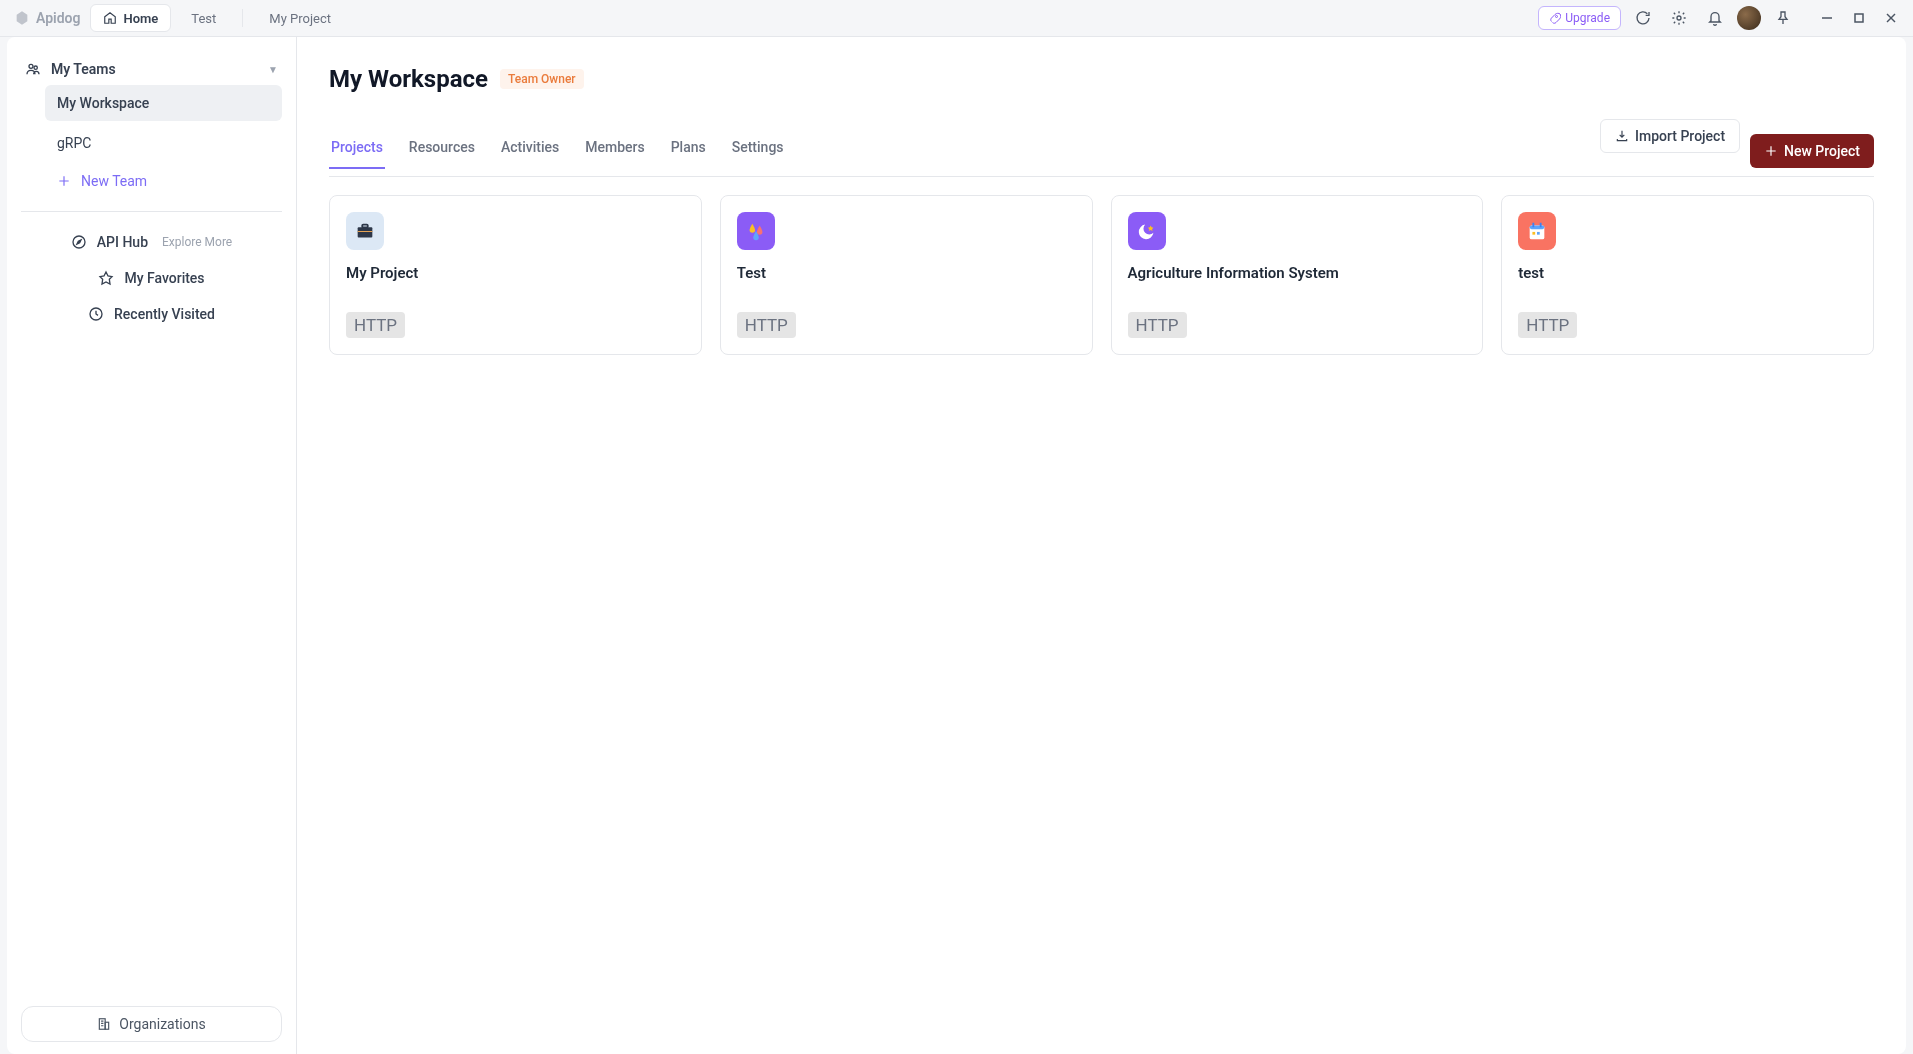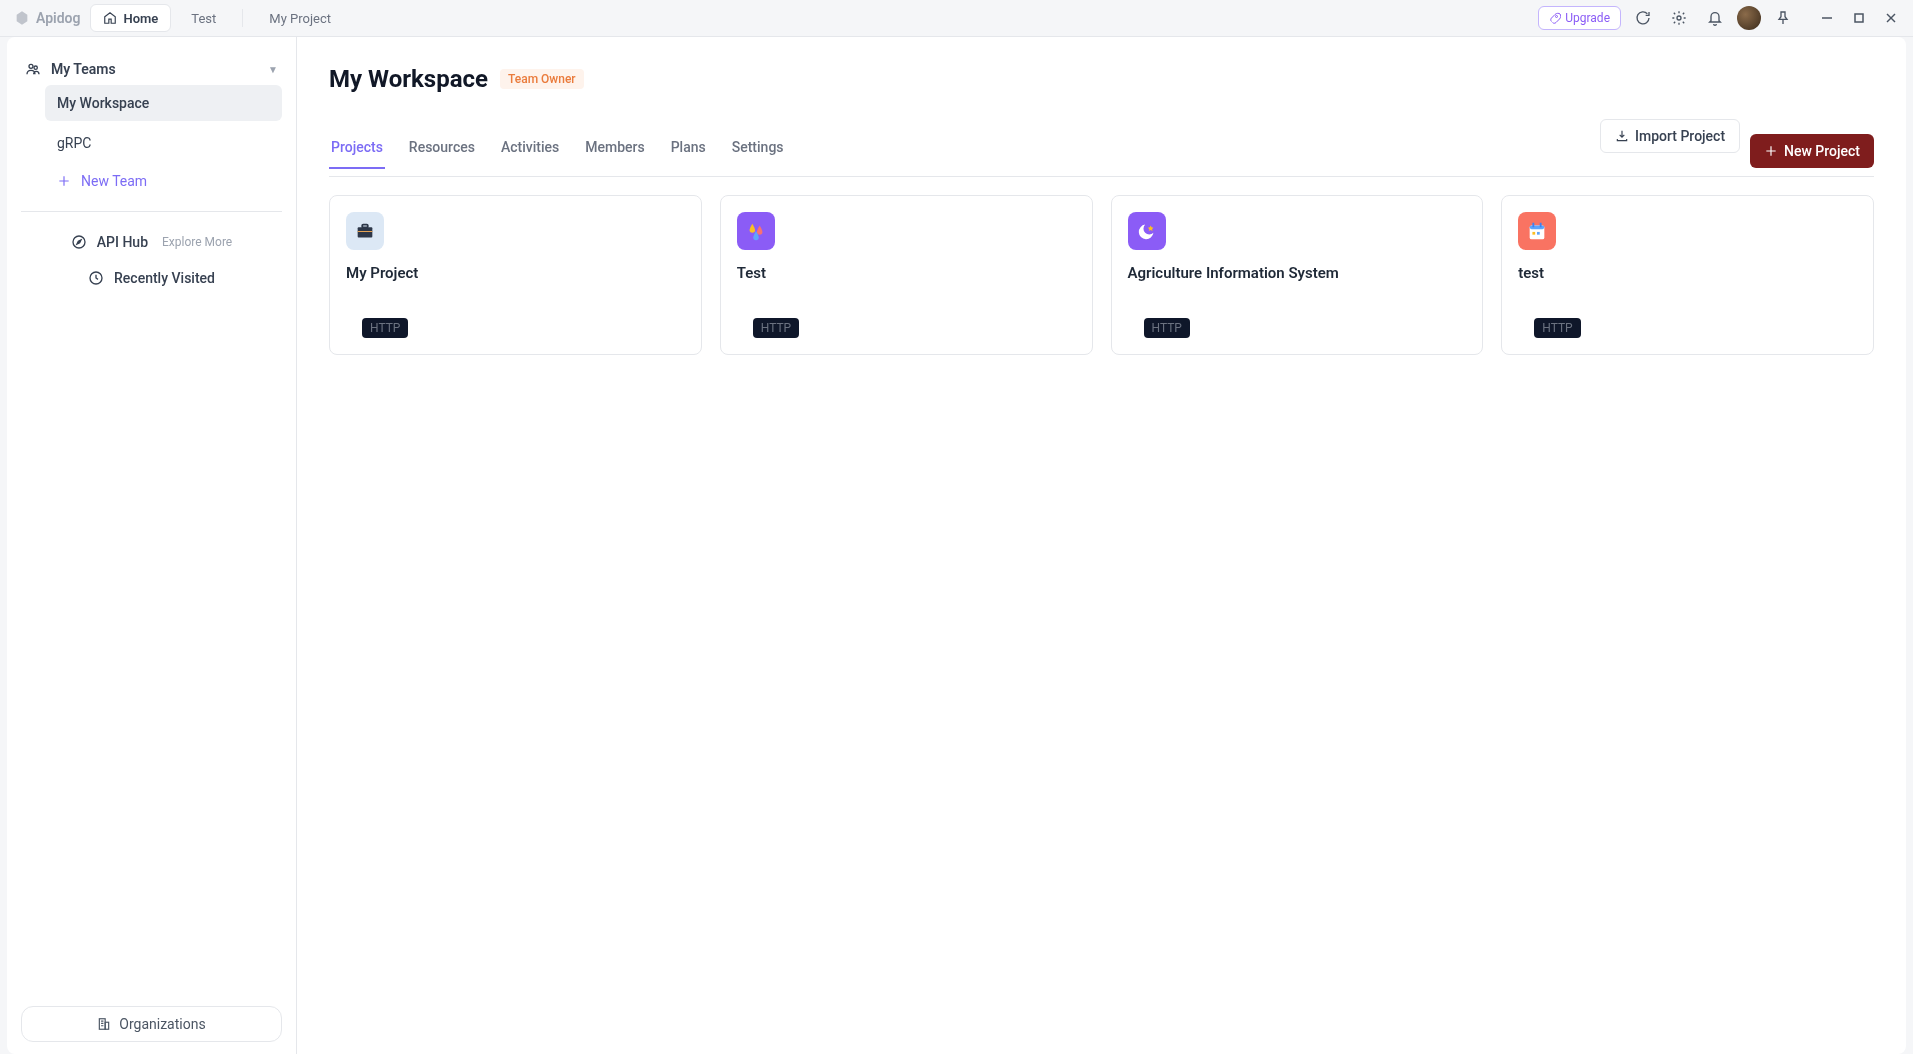--- a/index.html
+++ b/index.html
@@ -249,25 +249,24 @@
       display: flex;
       align-items: center;
       justify-content: center;
       margin-bottom: 14px;
     }
     .card-title { font-size: 15px; font-weight: 600; color: #1f2937; }
     .card-spacer { flex: 1; }
     .card-badge {
       align-self: flex-start;
       padding: 3px 8px;
-      background: #0f172a;
+      background: #e5e5e5;
       color: #6b7280;
-      font-size: 12px;
+      font-size: 17px;
       border-radius: 4px;
-      margin-left: 16px;
     }
 
     svg { flex-shrink: 0; }
   </style>
 </head>
 <body>
 
 <div class="titlebar">
   <div class="titlebar-left">
     <div class="brand">
@@ -375,20 +374,26 @@
     <div class="sb-link">
       <svg width="16" height="16" viewBox="0 0 24 24" fill="none" stroke="#374151" stroke-width="2">
           <circle cx="12" cy="12" r="9"></circle>
           <polygon points="15,9 13,13 9,15 11,11" fill="#374151"></polygon>
         </svg>
       <span>API Hub</span>
       <span class="hint">Explore More</span>
     </div>
     <div class="sb-link">
       <svg width="16" height="16" viewBox="0 0 24 24" fill="none" stroke="#374151" stroke-width="2">
+          <polygon points="12,3 15,9 21,10 17,14 18,21 12,18 6,21 7,14 3,10 9,9"></polygon>
+        </svg>
+      <span>My Favorites</span>
+    </div>
+    <div class="sb-link">
+      <svg width="16" height="16" viewBox="0 0 24 24" fill="none" stroke="#374151" stroke-width="2">
           <circle cx="12" cy="12" r="9"></circle>
           <path d="M12 7 L12 12 L15 14"></path>
         </svg>
       <span>Recently Visited</span>
     </div>
 
     <div class="sidebar-spacer"></div>
 
     <div class="org-btn">
       <svg width="14" height="14" viewBox="0 0 24 24" fill="none" stroke="#4b5563" stroke-width="2">

